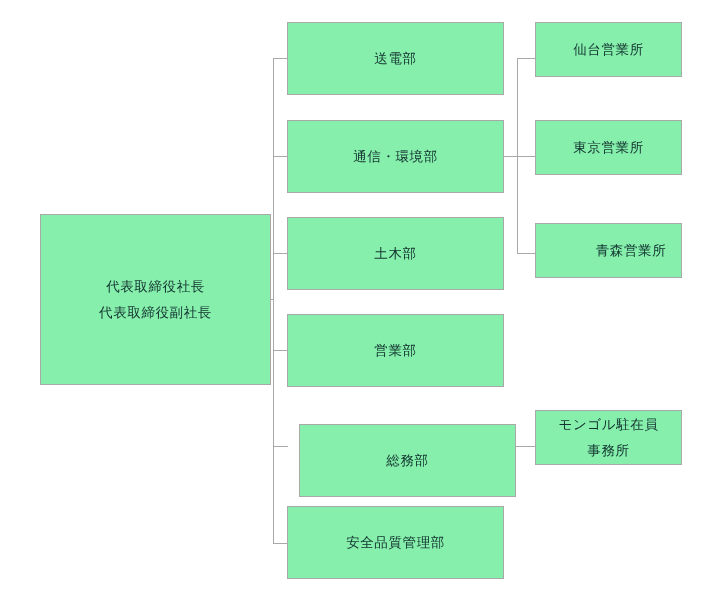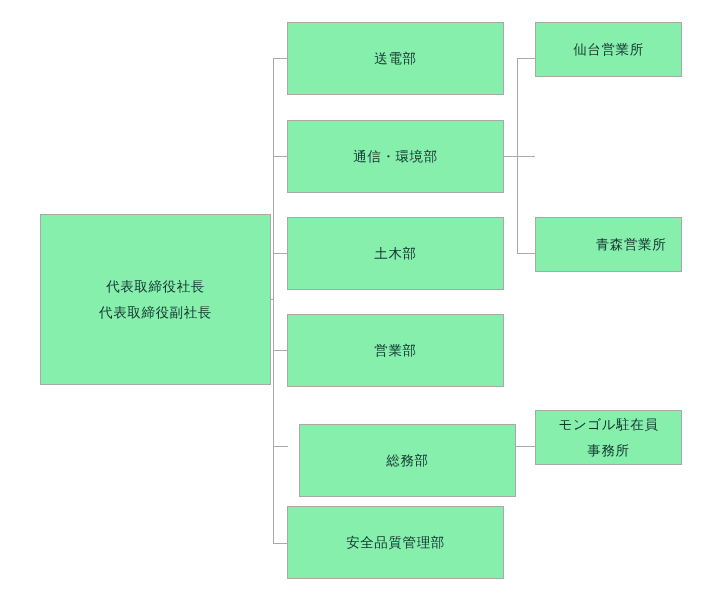--- a/index.html
+++ b/index.html
@@ -104,21 +104,24 @@
   <div class="node dept" style="top:424px;margin-left:12px;">
     <span class="line">総務部</span>
   </div>
   <div class="node dept" style="top:506px;text-align:right;">
     <span class="line">安全品質管理部</span>
   </div>
 
   <div class="node office" style="top:22px;">
     <span class="line">仙台営業所</span>
   </div>
-  <div class="node office" style="top:217px;padding-left:45px;">
+  <div class="node office" style="top:120px;">
+    <span class="line">東京営業所</span>
+  </div>
+  <div class="node office" style="top:223px;padding-left:45px;">
     <span class="line">青森営業所</span>
   </div>
   <div class="node office" style="top:410px;">
     <span class="line">モンゴル駐在員</span>
     <span class="line">事務所</span>
   </div>
 
 </div>
 
 </body></html>

